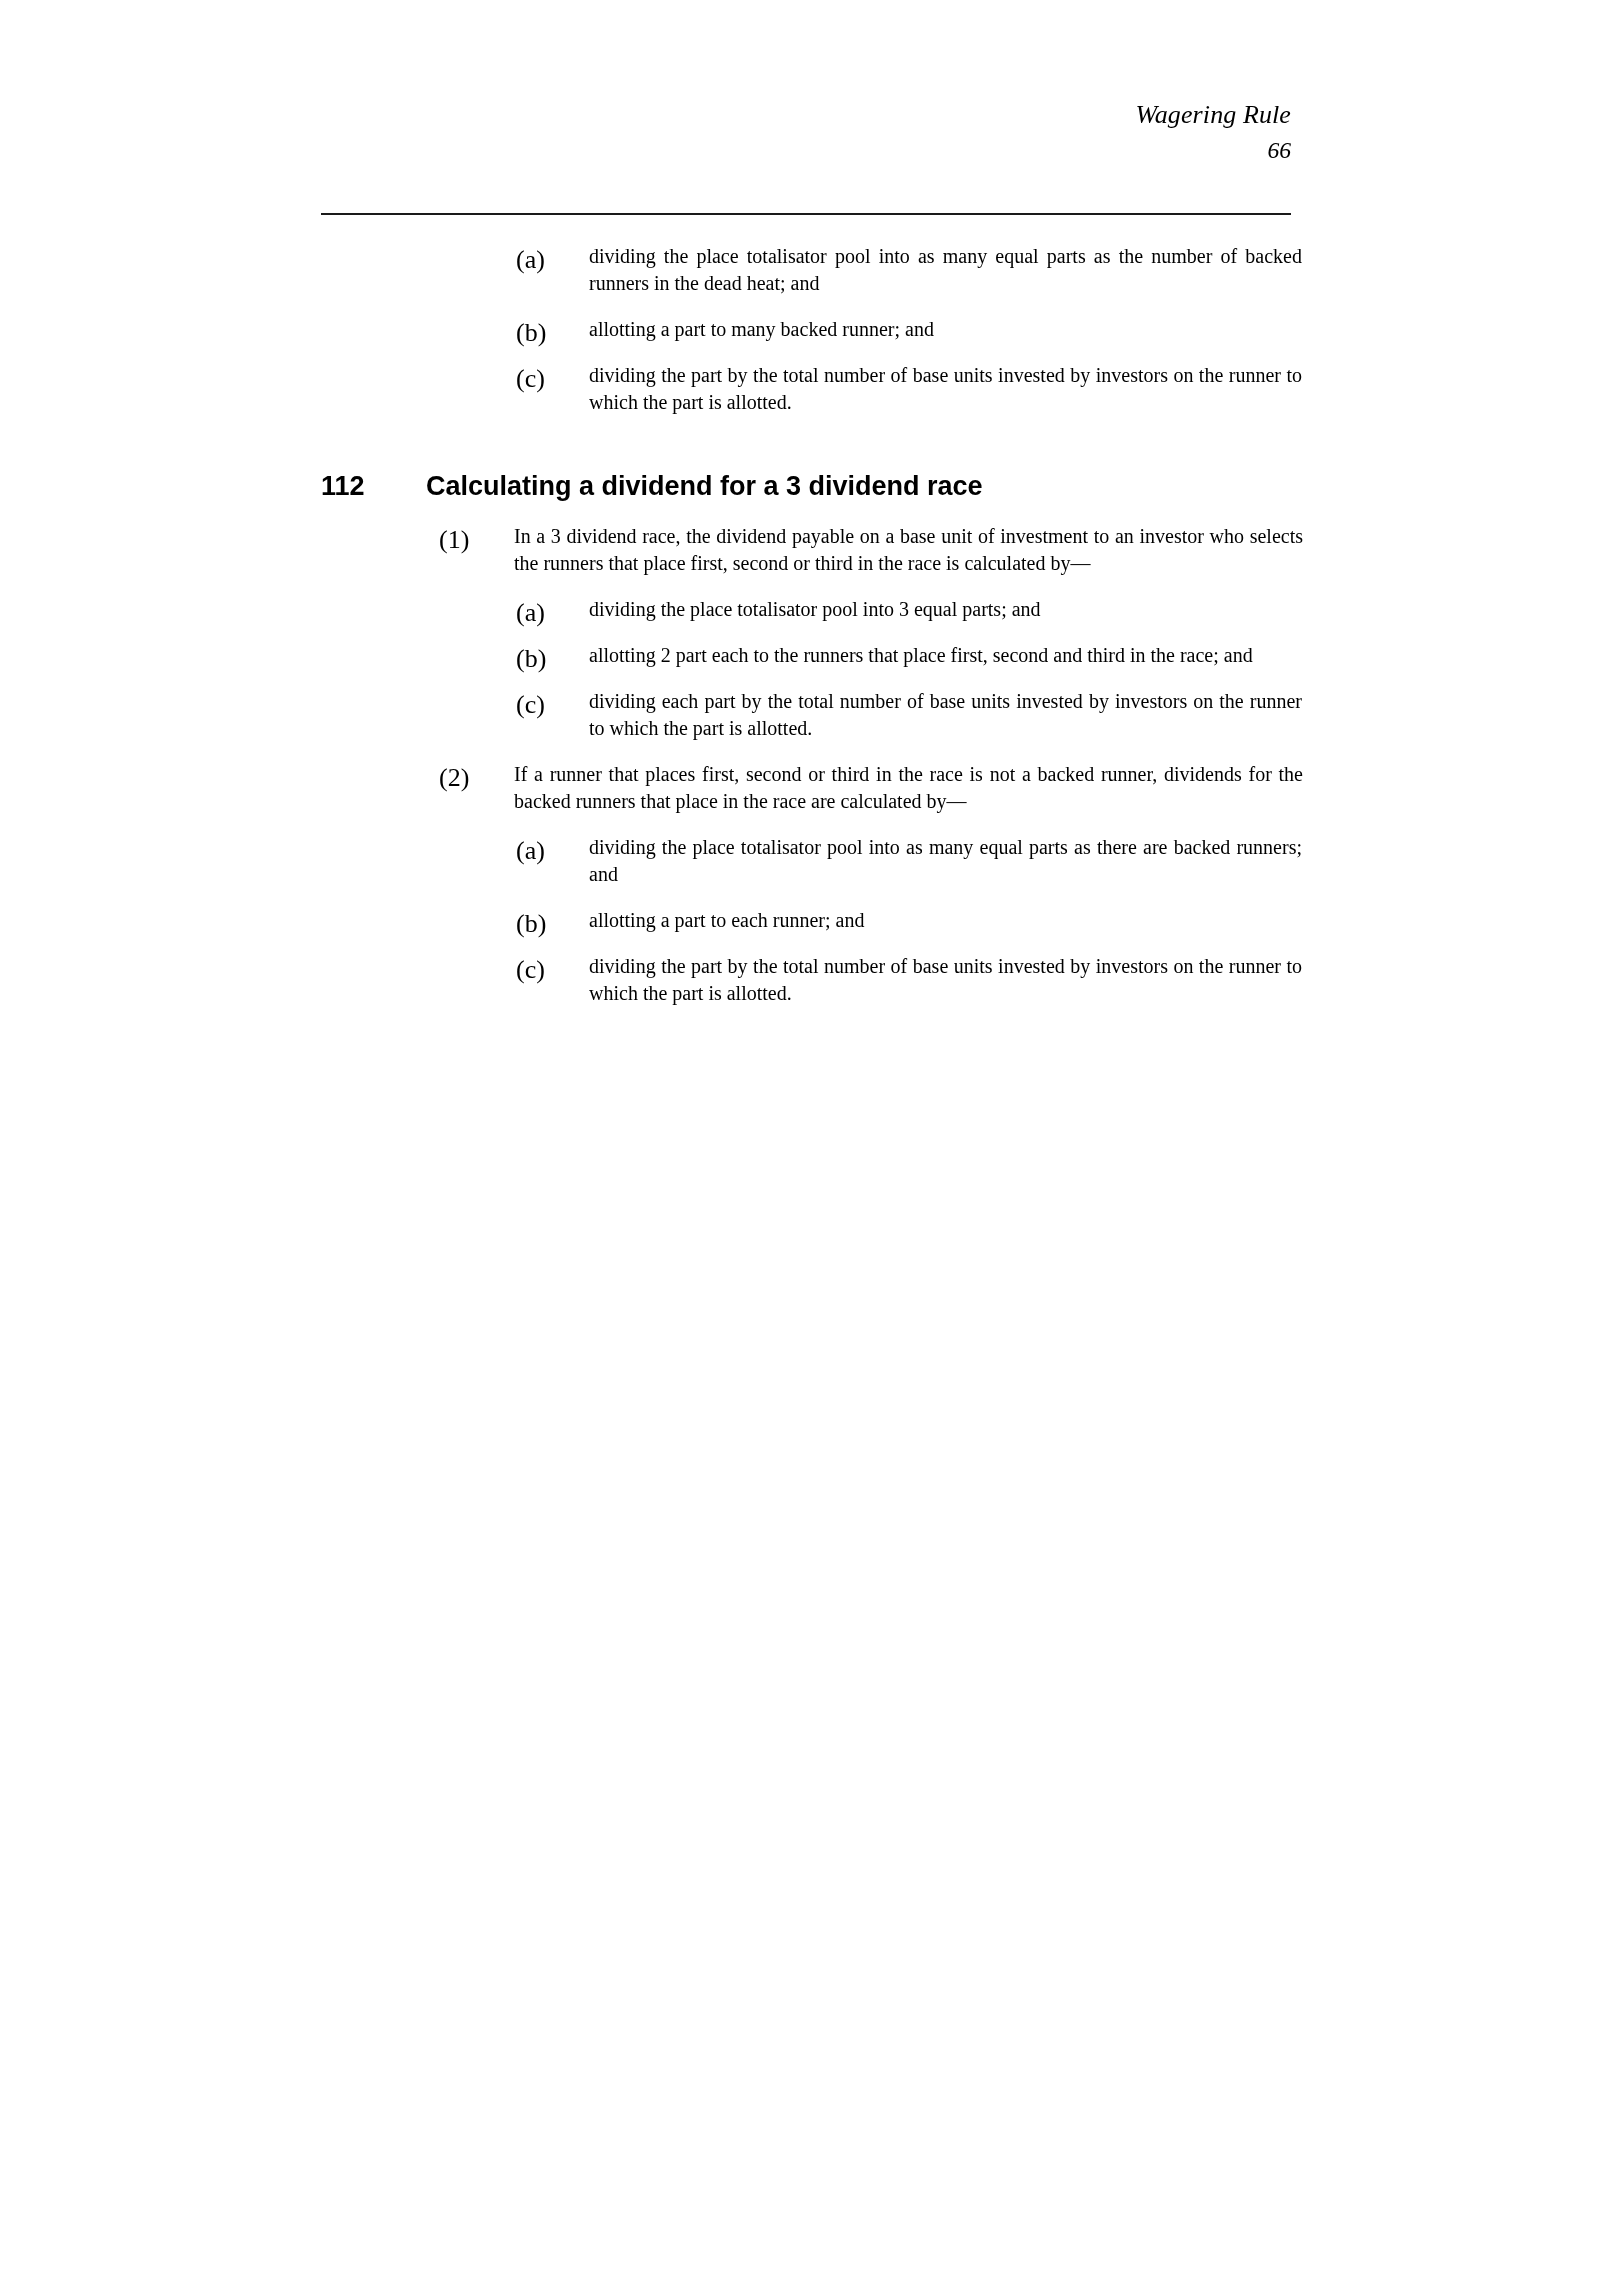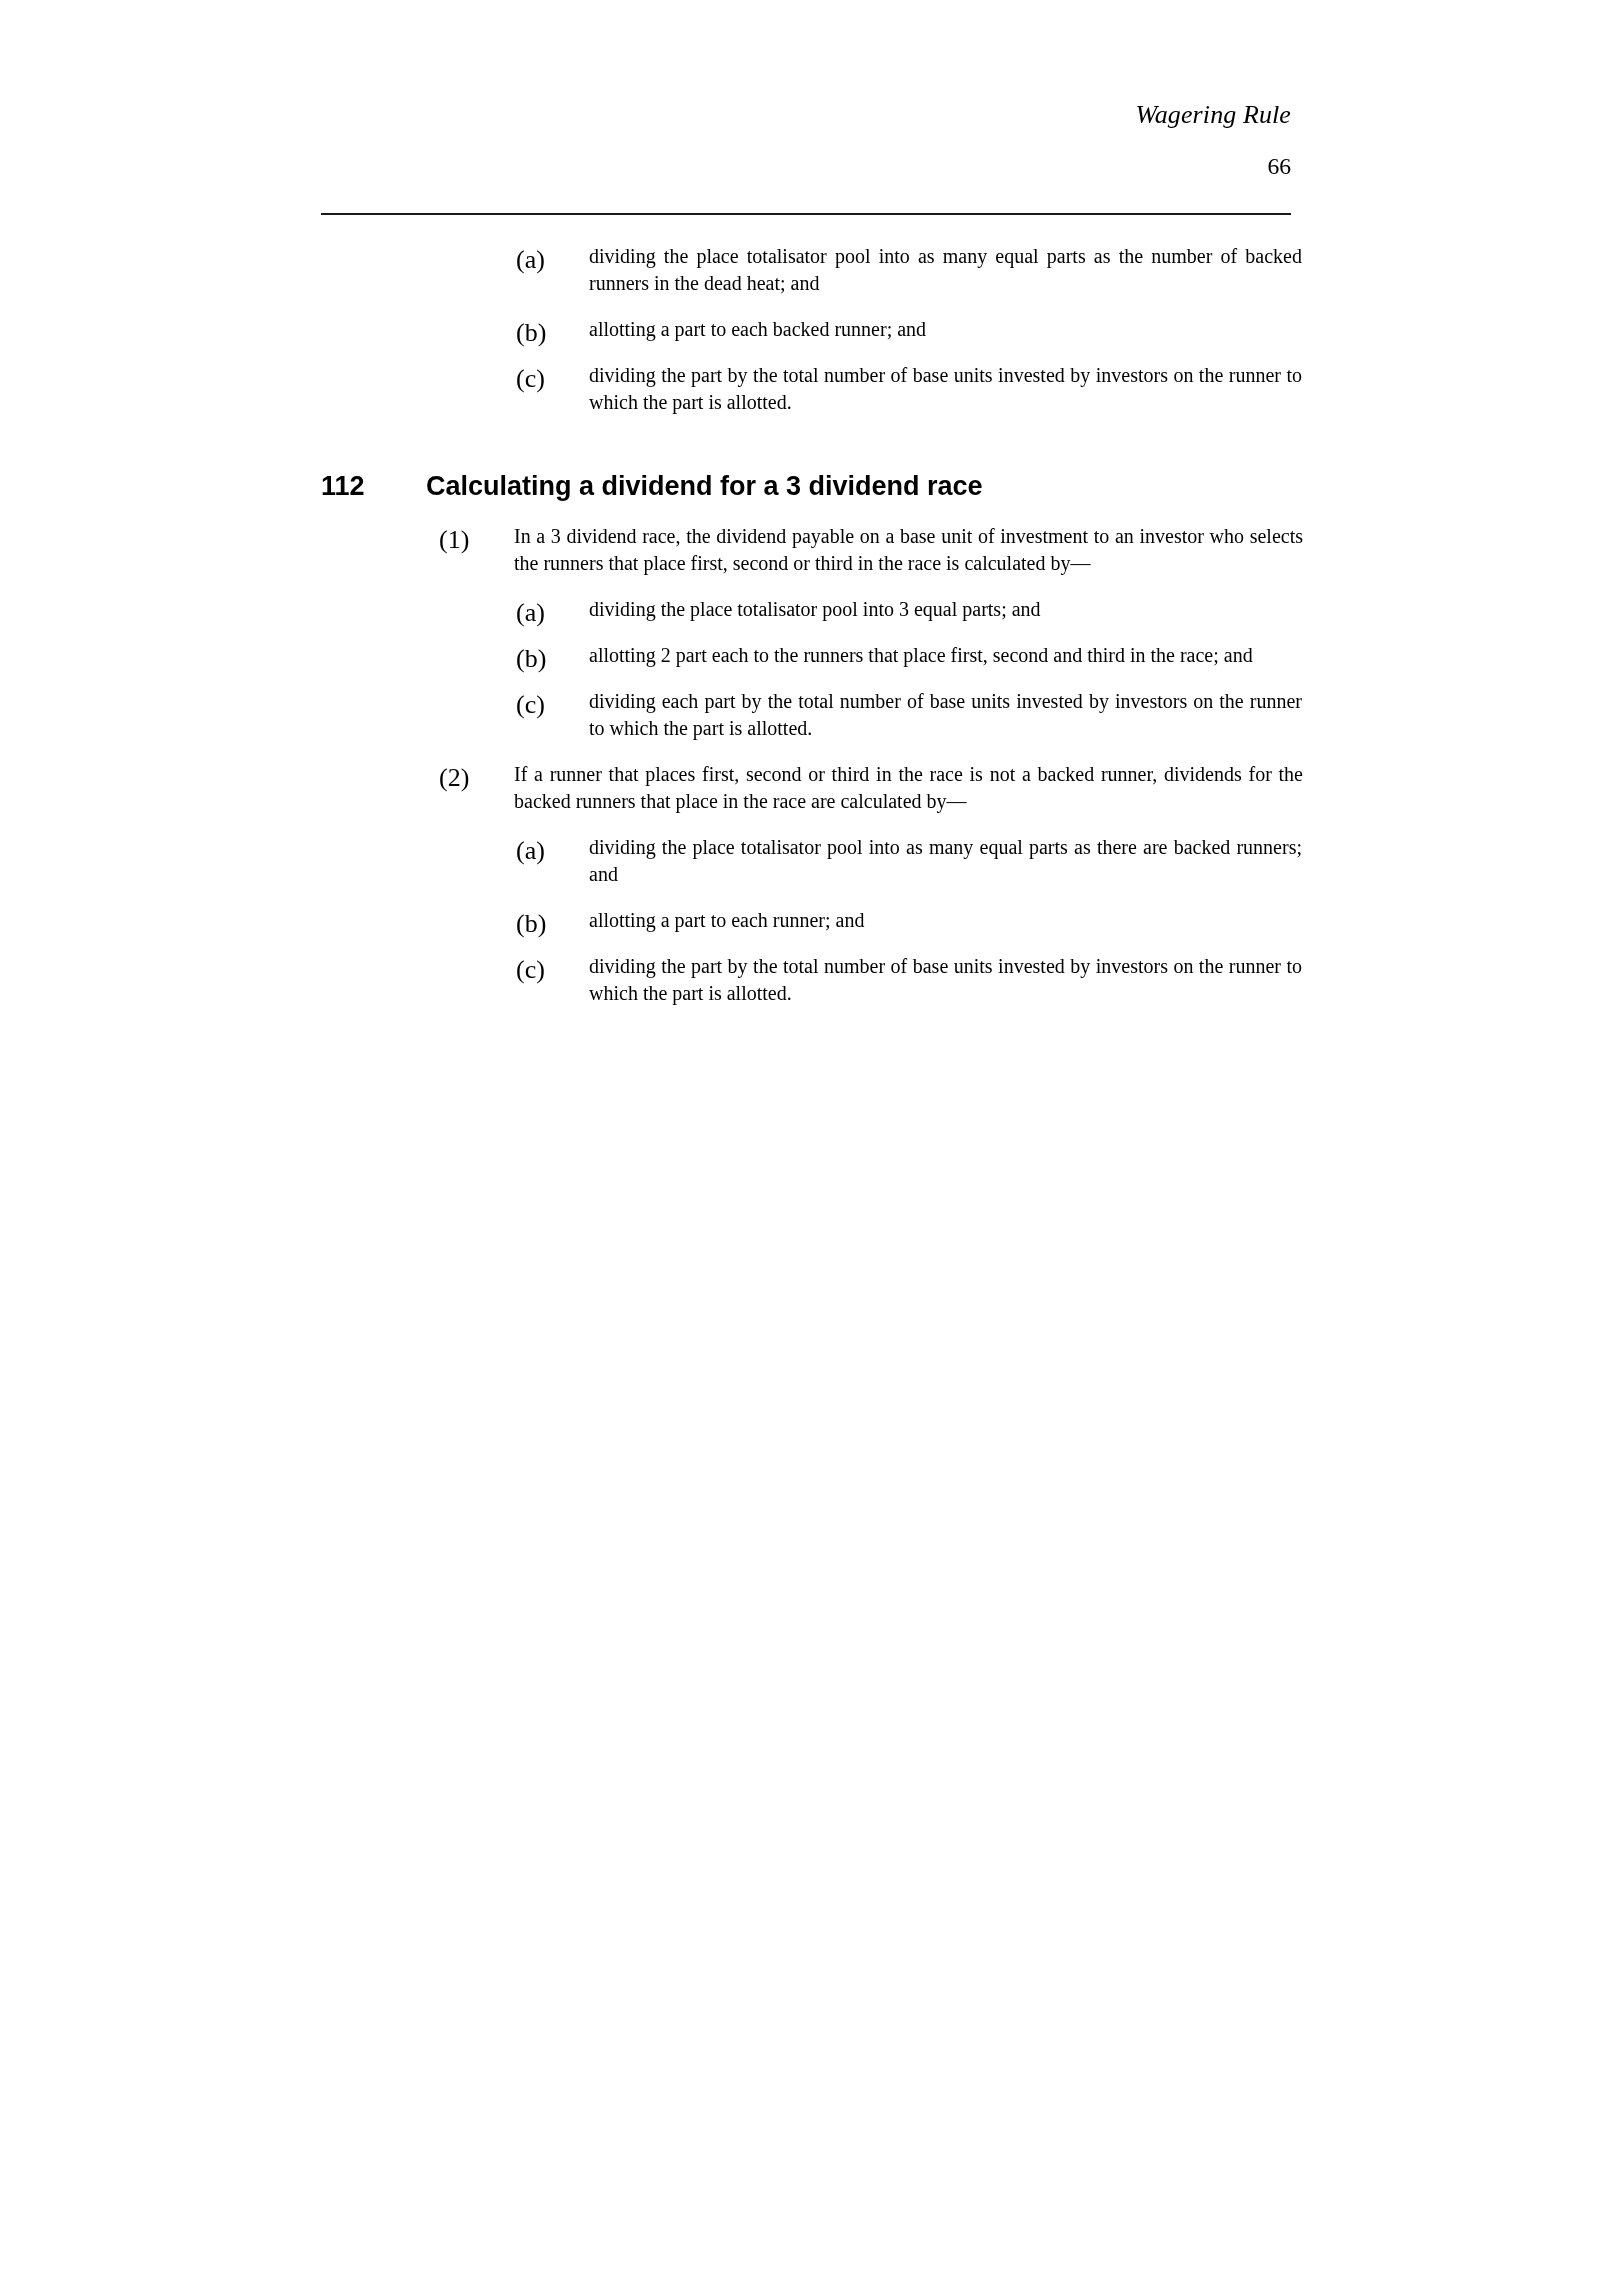--- a/index.html
+++ b/index.html
@@ -30,23 +30,24 @@
   }
   .header-title {
     font-family: "Liberation Serif", "DejaVu Serif", serif;
     font-style: italic;
     font-size: 26px;
     line-height: 1.28;
     letter-spacing: 0.1px;
   }
   .header-page-number {
     font-family: "Liberation Serif", "DejaVu Serif", serif;
+    font-style: italic;
     font-size: 23.6px;
     line-height: 1.28;
-    margin-top: 20px;
+    margin-top: 4px;
   }
   .header-rule {
     position: absolute;
     left: 321px;
     top: 213px;
     width: 970px;
     height: 0;
     border-top: 2px solid #1a1a1a;
   }
 
@@ -134,21 +135,21 @@
 
   <div class="content">
 
     <div class="block lvl2">
       <span class="marker">(a)</span>
       <div class="btext">dividing the place totalisator pool into as many equal parts as the number of backed runners in the dead heat; and</div>
     </div>
 
     <div class="block lvl2">
       <span class="marker">(b)</span>
-      <div class="btext">allotting a part to each backed runner; and</div>
+      <div class="btext">allotting a part to many backed runner; and</div>
     </div>
 
     <div class="block lvl2">
       <span class="marker">(c)</span>
       <div class="btext">dividing the part by the total number of base units invested by investors on the runner to which the part is allotted.</div>
     </div>
 
     <div class="section-heading">
       <span class="sec-num">112</span>
       <span class="sec-title">Calculating a dividend for a 3 dividend race</span>

